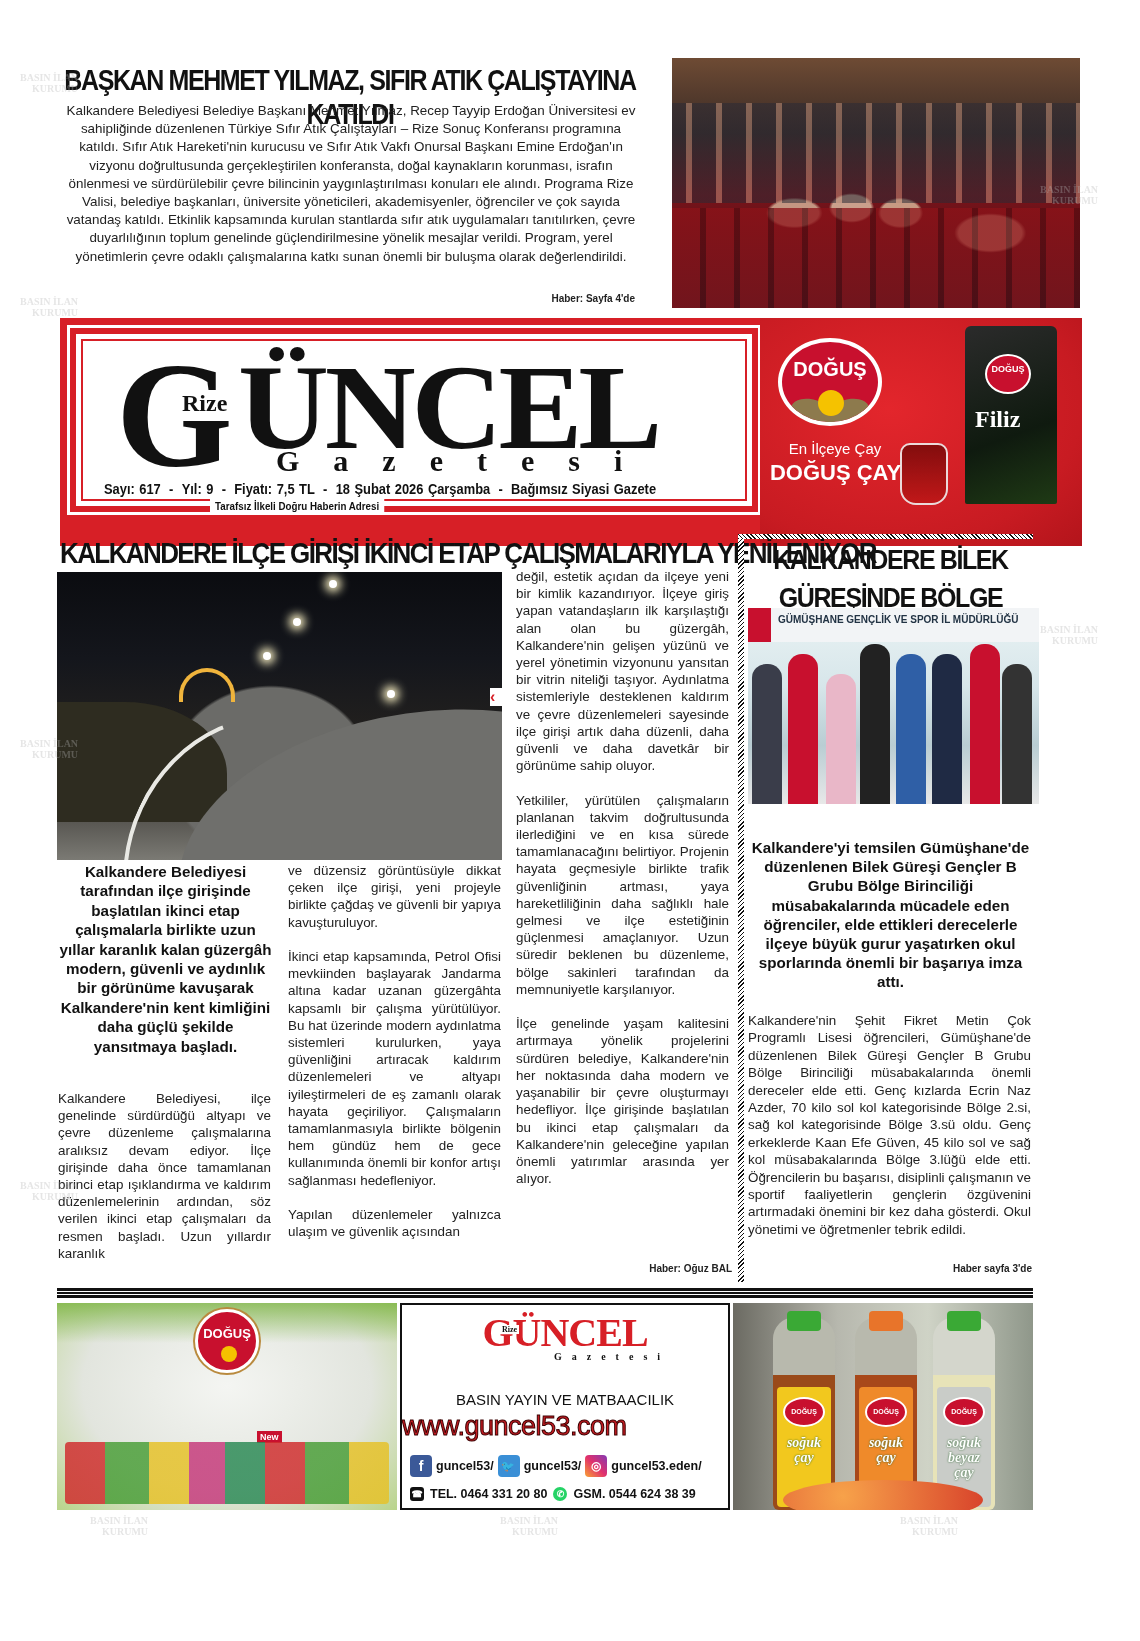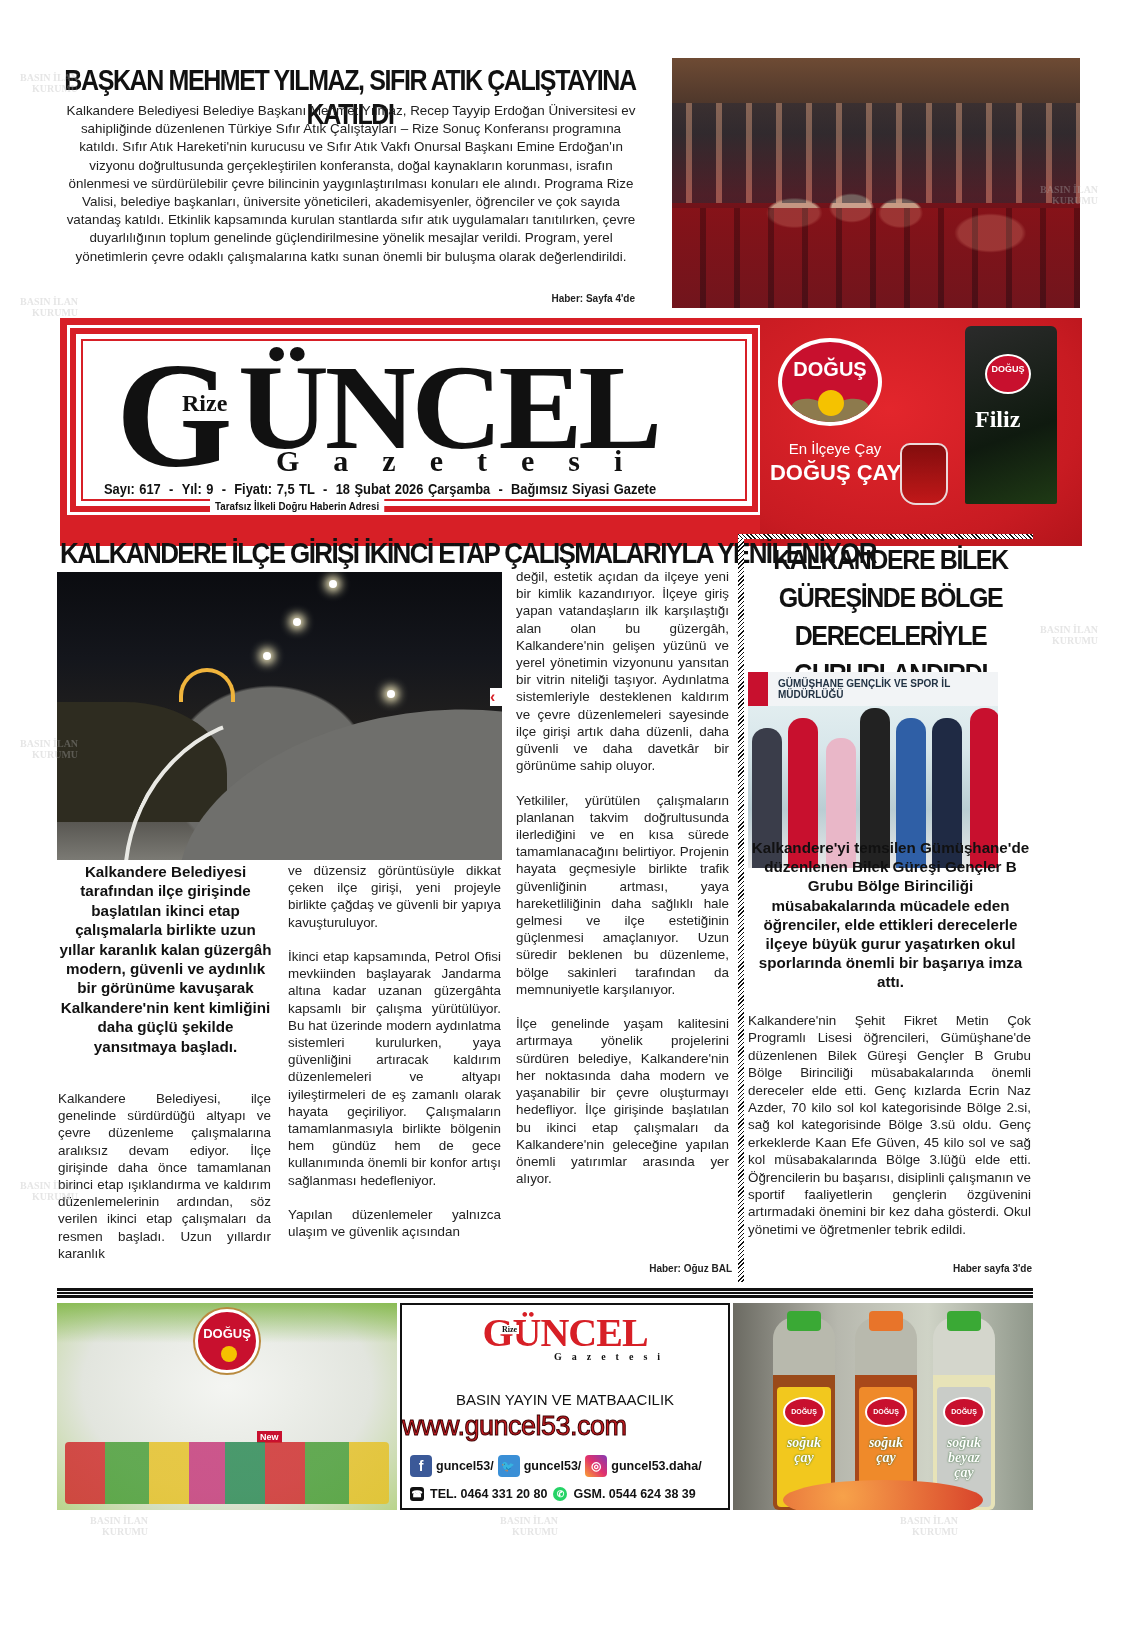--- a/index.html
+++ b/index.html
@@ -89,21 +89,21 @@
   .col2 { left: 288px; top: 862px; width: 213px; }
   .col3 { left: 516px; top: 568px; width: 213px; }
   .main-credit { left: 600px; top: 1263px; width: 132px; text-align:right; }
 
   
   .side-box { left: 738px; top: 534px; width: 6px; height: 748px;
     background: repeating-linear-gradient(135deg,#111 0 1px,#fff 1px 3px); }
   .side-top { left: 738px; top: 534px; width: 295px; height: 5px;
     background: repeating-linear-gradient(45deg,#111 0 1px,#fff 1px 3px); }
   .side-headline { left: 748px; top: 540px; width: 285px; text-align:center; font-weight:900; font-size: 25px; line-height: 34px; letter-spacing:-1.4px; transform: scaleY(1.12); transform-origin: top; color:#111; }
-  .photo-wrestle { left: 748px; top: 672px; width: 250px; height: 196px; overflow:hidden;
+  .photo-wrestle { left: 748px; top: 608px; width: 291px; height: 196px; overflow:hidden;
     background: linear-gradient(180deg,#eaf3f4 0%,#d7e6ea 40%,#b9cdd3 70%,#e8e8e8 100%); }
   .photo-wrestle .banner { position:absolute; left:0; top:0; right:0; height: 34px; background: linear-gradient(90deg,#c8102e 0 8%,#f2f4f6 8% 100%); color:#234; font-size:10px; font-weight:bold; padding: 6px 0 0 30px; }
   .photo-wrestle .p { position:absolute; bottom:0; width: 30px; border-radius: 14px 14px 0 0; }
   .side-lead { left: 748px; top: 838px; width: 285px; text-align:center; font-weight:bold; font-size: 15.2px; line-height: 19.2px; color:#111; }
   .side-body { left: 748px; top: 1012px; width: 283px; font-size: 13.4px; line-height: 17.4px; text-align: justify; color:#222; }
   .side-credit { left: 900px; top: 1263px; width: 132px; text-align:right; }
 
   
   .divider { left: 57px; top: 1288px; width: 976px; height: 10px;
     border-top: 3px solid #111; border-bottom: 3px solid #111; }
@@ -252,21 +252,21 @@
   <div class="logo-rize">Rize</div>
   <div class="logo-sub">Gazetesi</div>
   <div class="l2">BASIN YAYIN VE MATBAACILIK</div>
   <div class="url">www.guncel53.com</div>
   <div class="social">
     <span class="ic fb">f</span>
     <span>guncel53/</span>
     <span class="ic tw">🐦</span>
     <span>guncel53/</span>
     <span class="ic ig">◎</span>
-    <span>guncel53.daha/</span>
+    <span>guncel53.eden/</span>
   </div>
   <div class="contact">
     <span class="ic ph">☎</span>
     <span>TEL. 0464 331 20 80</span>
     <span class="ic wa">✆</span>
     <span>GSM. 0544 624 38 39</span>
   </div>
 </div>
 
 <div class="abs ad-right">

